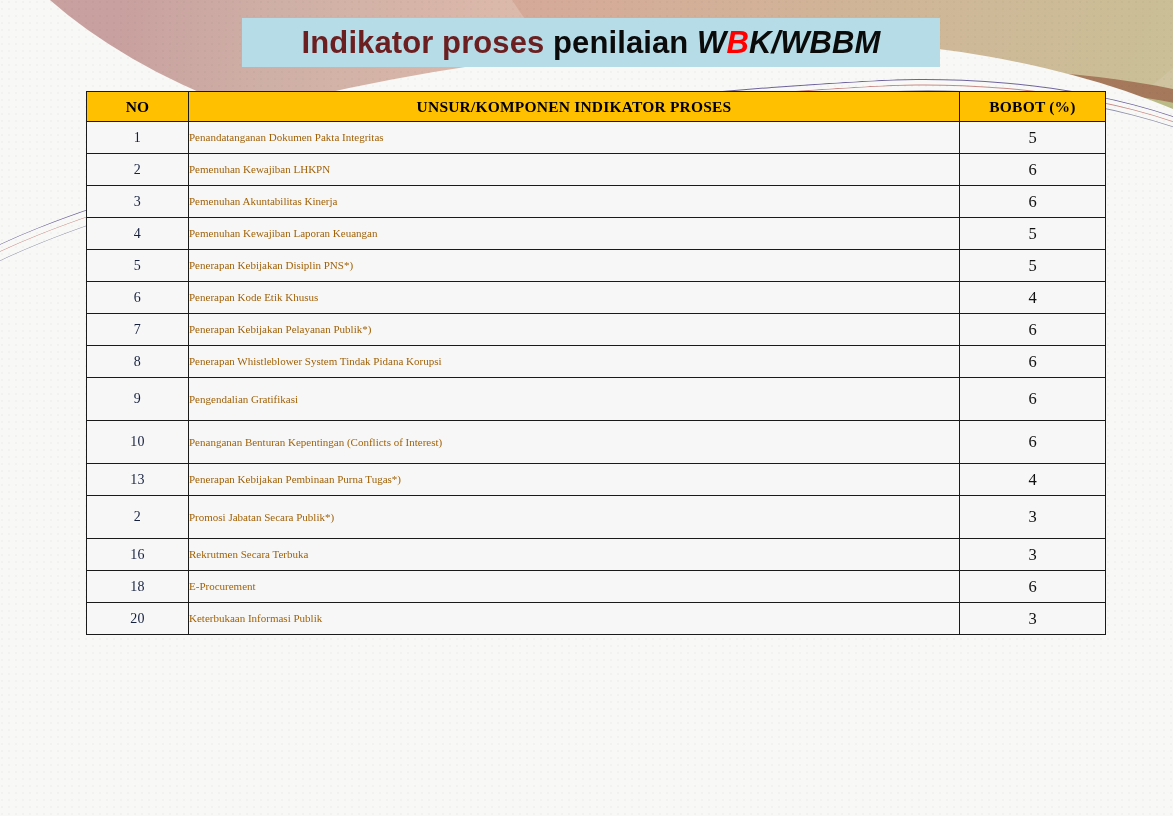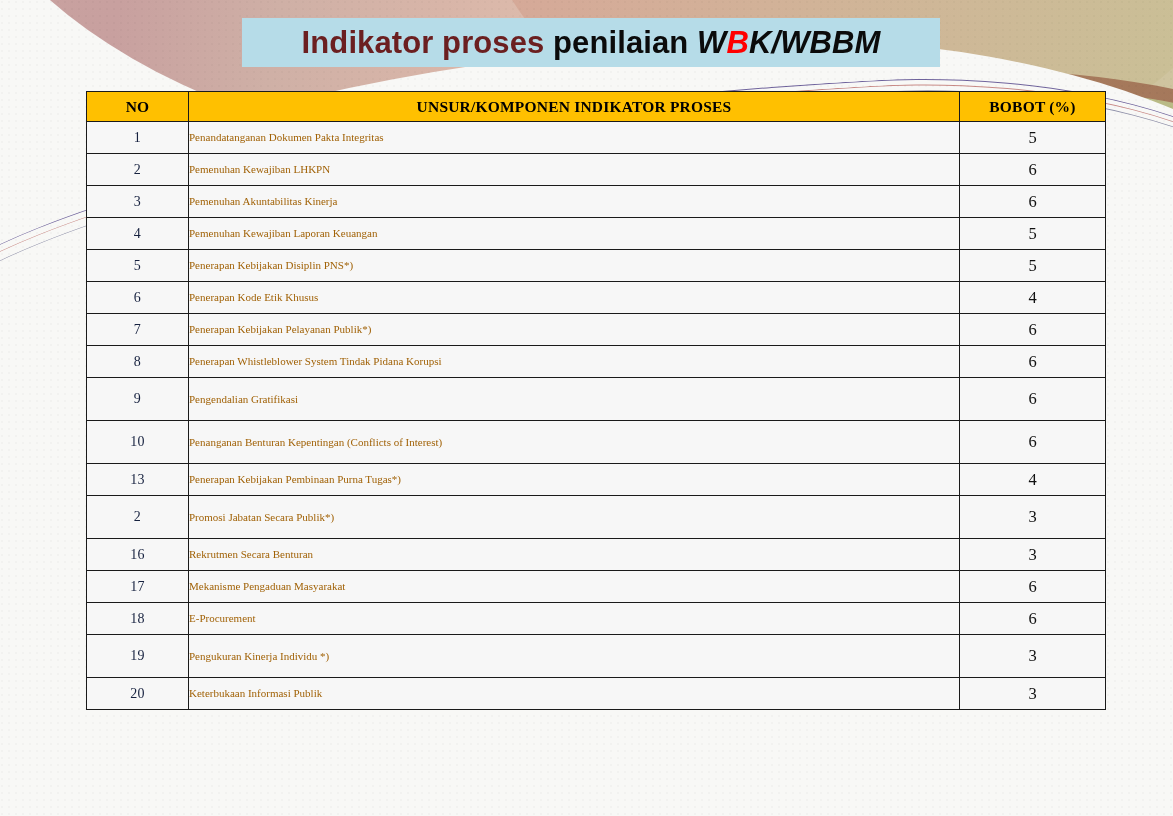--- a/index.html
+++ b/index.html
@@ -286,37 +286,27 @@
           <td class="cell-unsur">Penerapan Kebijakan Pembinaan Purna Tugas*)</td>
           <td class="cell-bobot">4</td>
         </tr>
         <tr class="tall">
           <td class="cell-no">2</td>
           <td class="cell-unsur">Promosi Jabatan Secara Publik*)</td>
           <td class="cell-bobot">3</td>
         </tr>
         <tr>
           <td class="cell-no">16</td>
-          <td class="cell-unsur">Rekrutmen Secara Benturan</td>
+          <td class="cell-unsur">Rekrutmen Secara Terbuka</td>
           <td class="cell-bobot">3</td>
-        </tr>
-        <tr>
-          <td class="cell-no">17</td>
-          <td class="cell-unsur">Mekanisme Pengaduan Masyarakat</td>
-          <td class="cell-bobot">6</td>
         </tr>
         <tr>
           <td class="cell-no">18</td>
           <td class="cell-unsur">E-Procurement</td>
           <td class="cell-bobot">6</td>
-        </tr>
-        <tr class="tall">
-          <td class="cell-no">19</td>
-          <td class="cell-unsur">Pengukuran Kinerja Individu *)</td>
-          <td class="cell-bobot">3</td>
         </tr>
         <tr>
           <td class="cell-no">20</td>
           <td class="cell-unsur">Keterbukaan Informasi Publik</td>
           <td class="cell-bobot">3</td>
         </tr>
       </tbody>
   </table>
 </div>
 

